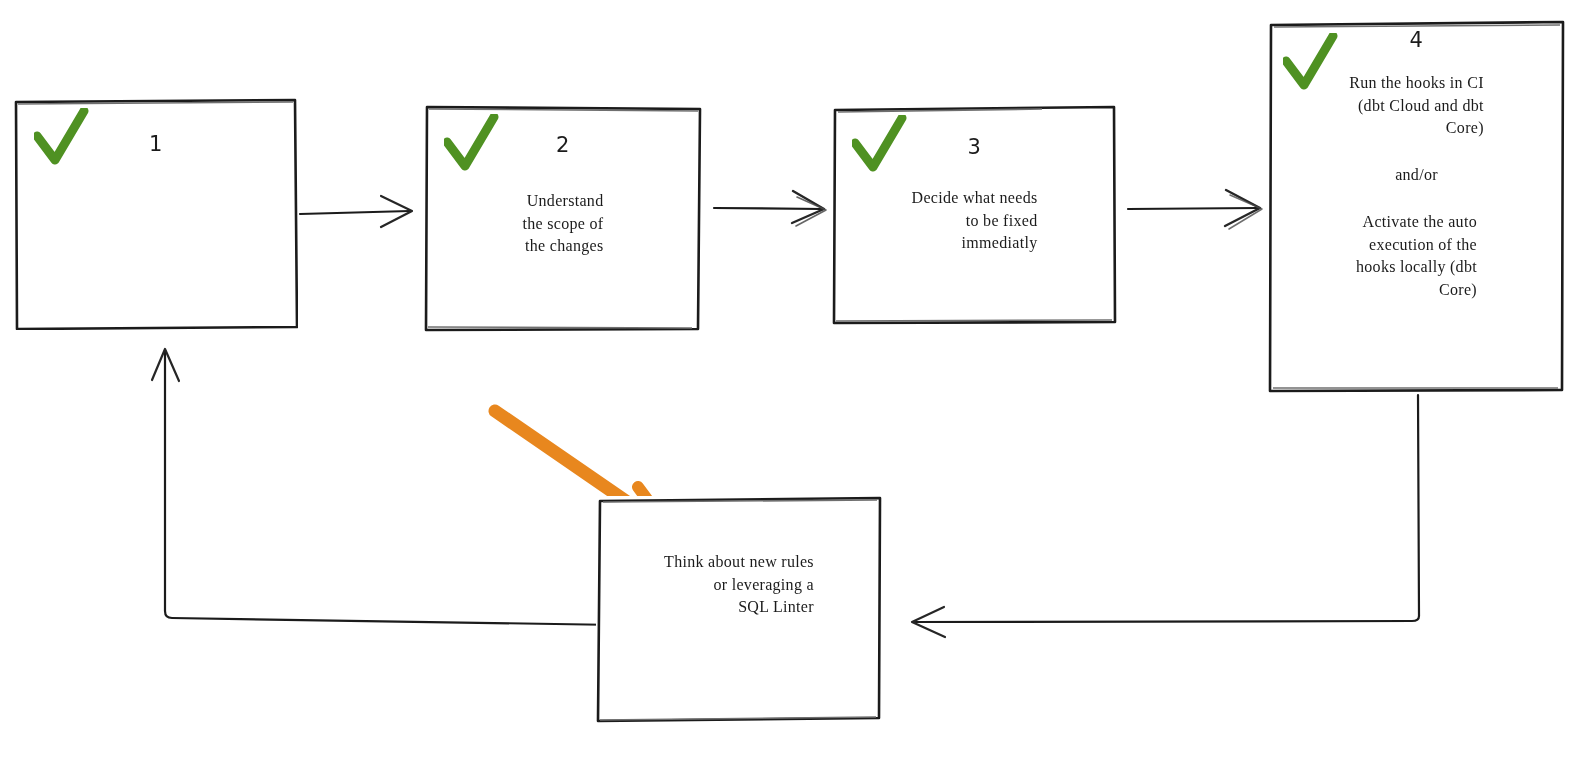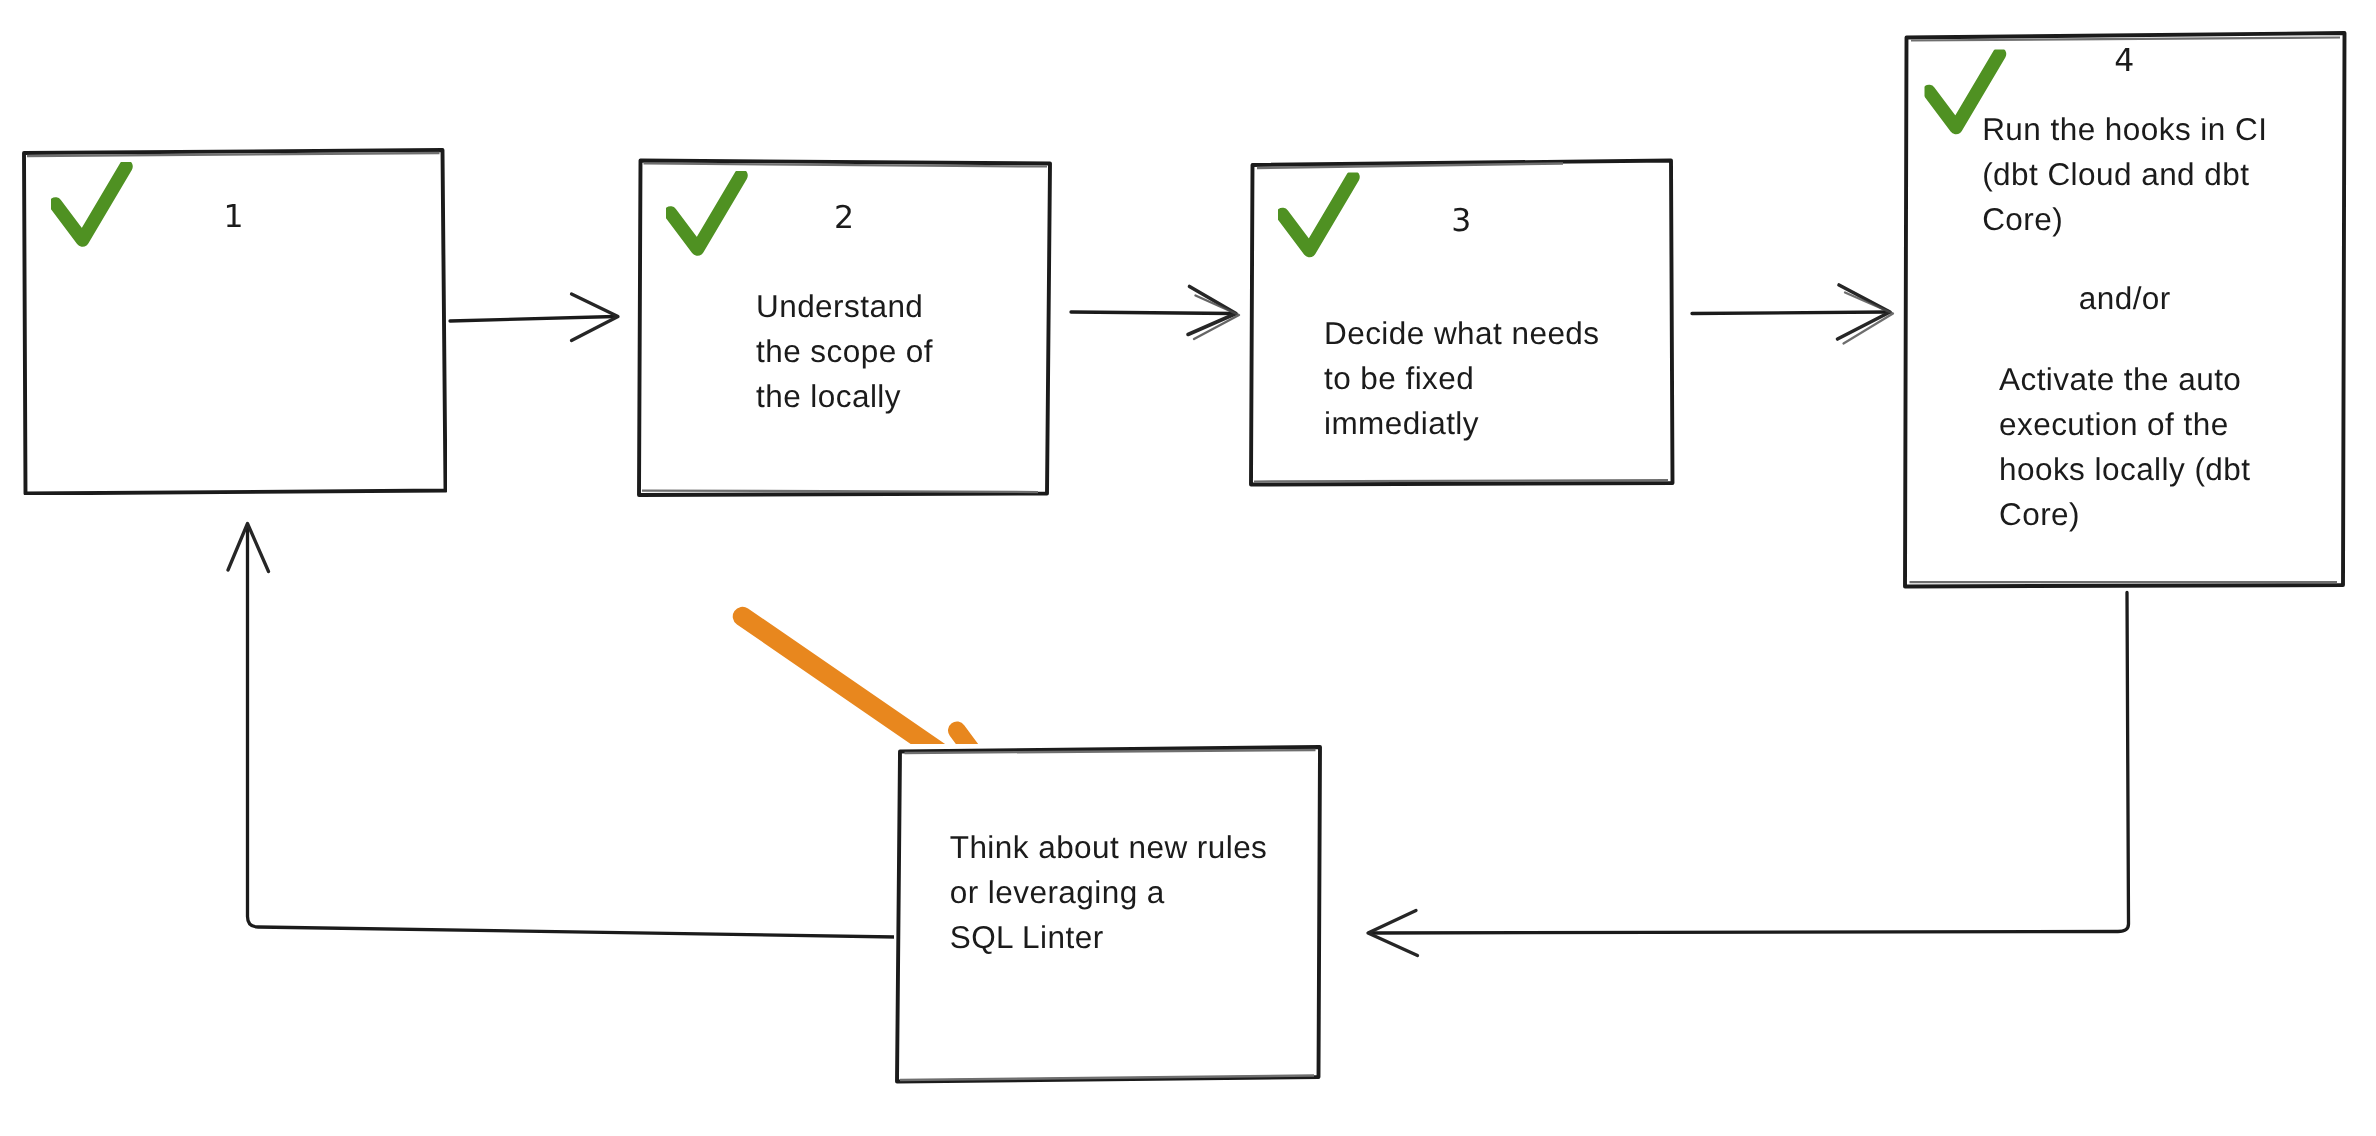--- a/index.html
+++ b/index.html
@@ -47,25 +47,25 @@
   }
 
   .node-num {
     font-family: "DejaVu Sans", sans-serif;
     font-size: 21px;
     color: #1b1b1b;
     letter-spacing: 0.5px;
   }
 
   .node-body {
-    font-family: Liberation Sans, sans-serif;
-    font-size: 21px;
+    font-family: Liberation Serif, serif;
+    font-size: 16px;
     line-height: 1.42;
     color: #1b1b1b;
-    text-align: left;
+    text-align: right;
     white-space: pre-line;
     letter-spacing: 0.3px;
   }
 
   .check {
     position: absolute;
     pointer-events: none;
   }
 
   
@@ -75,21 +75,21 @@
   #node-4 { left: 1268px; top: 20px;  width: 297px; height: 373px; }
   #node-5 { left: 596px;  top: 496px; width: 286px; height: 227px; }
 
   #node-1 .node-num { margin-top: 34px; }
   #node-1 .node-body { margin-top: 30px; }
 
   #node-2 .node-num { margin-top: 29px; }
   #node-2 .node-body { margin-top: 33px; }
 
   #node-3 .node-num { margin-top: 30px; }
-  #node-3 .node-body { margin-top: 49px; }
+  #node-3 .node-body { margin-top: 28px; }
 
   #node-4 .node-num { margin-top: 8px; }
   #node-4 .node-body { margin-top: 20px; }
   #node-4 .node-body-2 { margin-top: 24px; }
   #node-4 .node-body-3 { margin-top: 24px; }
 
   #node-5 .node-body { margin-top: 55px; }
 
   #check-1 { left: 34px;   top: 108px; }
   #check-2 { left: 444px;  top: 114px; }
@@ -153,21 +153,21 @@
   <div class="node" id="node-2">
     <svg class="svg-layer" style="width:278px;height:228px" viewBox="0 0 278 228">
       <path d="M3 3 L276 5 L274 225 L2 226 Z" fill="#ffffff" stroke="#1b1b1b" stroke-width="2.6" stroke-linejoin="round"></path>
       <path d="M5 5 L274 7" stroke="#6f6f6f" stroke-width="1.5" fill="none"></path>
       <path d="M4 223 L268 224" stroke="#6f6f6f" stroke-width="1.5" fill="none"></path>
     </svg>
     <div class="node-inner">
       <div class="node-num">2</div>
       <div class="node-body">Understand
 the scope of
-the locally</div>
+the changes</div>
     </div>
   </div>
   <svg class="check" id="check-2" width="56" height="62" viewBox="0 0 56 62">
     <path d="M3 28 L21 52 L50 3" stroke="#4f9122" stroke-width="9" fill="none" stroke-linecap="round" stroke-linejoin="round"></path>
   </svg>
 
   <div class="node" id="node-3">
     <svg class="svg-layer" style="width:285px;height:220px" viewBox="0 0 285 220">
       <path d="M3 5 L282 2 L283 217 L2 218 Z" fill="#ffffff" stroke="#1b1b1b" stroke-width="2.6" stroke-linejoin="round"></path>
       <path d="M6 7 L210 4" stroke="#6f6f6f" stroke-width="1.6" fill="none"></path>

